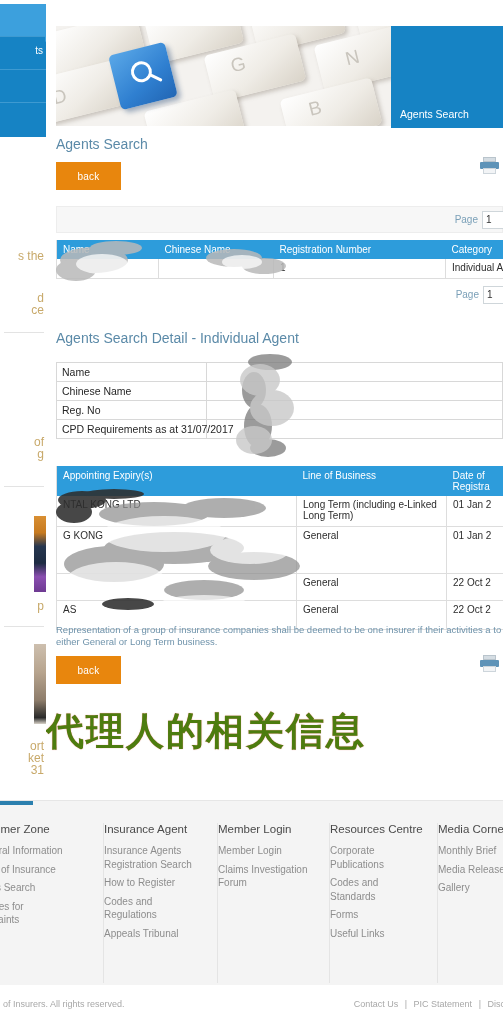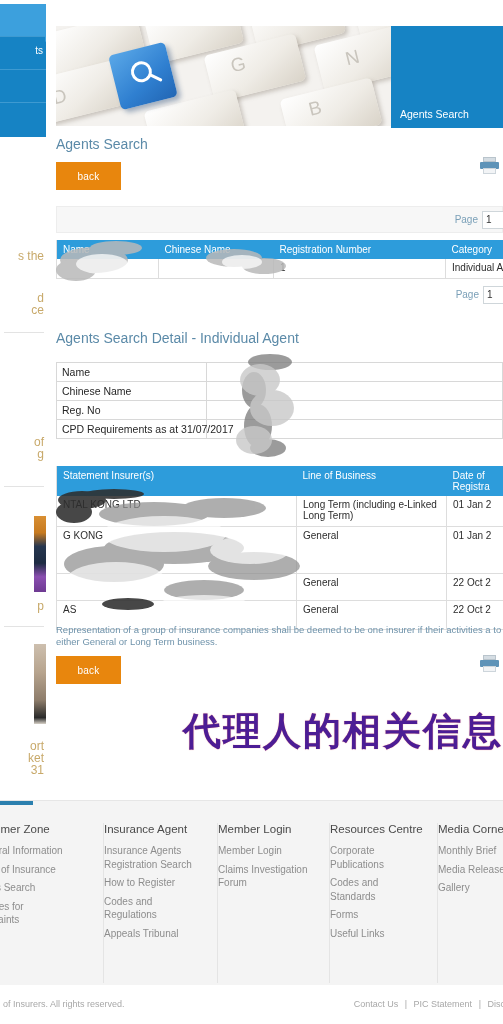--- a/index.html
+++ b/index.html
@@ -133,22 +133,22 @@
 
   .note{
     position:absolute;font-size:9.5px;color:#6f93ab;line-height:12px;width:447px;
   }
 
   
   .smudge{position:absolute;pointer-events:none;}
 
   
   #caption{
-    position:absolute;left:0;top:706px;width:457px;text-align:right;
-    font-size:38px;color:#4c1d95;letter-spacing:2px;
+    position:absolute;left:0;top:706px;width:457px;text-align:left;
+    font-size:38px;color:#4d7c0f;letter-spacing:2px;
     font-family:"DejaVu Sans",sans-serif;font-weight:700;
     text-shadow:0 0 1px rgba(232,37,31,.6);
   }
 
   
   #footer{
     position:absolute;left:0;top:800px;width:503px;height:224px;
     background:#f4f4f4;border-top:1px solid #e6e6e6;
   }
   #footer-accent{position:absolute;left:0;top:0;width:33px;height:4px;background:#2b7fae;}
@@ -340,21 +340,21 @@
   </svg>
 
   <table class="grid bordered" style="left:10px;top:466px;width:447px;">
     <colgroup>
         <col style="width:240px">
         <col style="width:150px">
         <col>
       </colgroup>
     <thead>
       <tr>
-        <th>Statement Insurer(s)</th>
+        <th>Appointing Expiry(s)</th>
         <th>Line of Business</th>
         <th style="white-space:pre-line;">Date of Registra</th>
       </tr>
     </thead>
     <tbody>
       <tr>
         <td style="height:24px;">NTAL      KONG LTD</td>
         <td>Long Term (including e-Linked Long Term)</td>
         <td>01 Jan 2</td>
       </tr>

